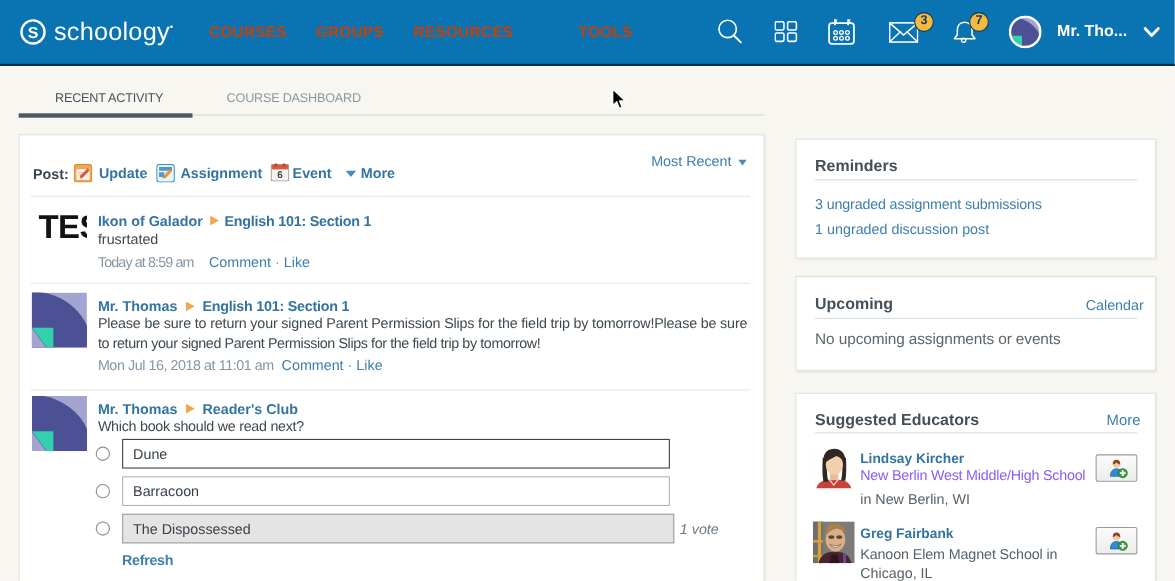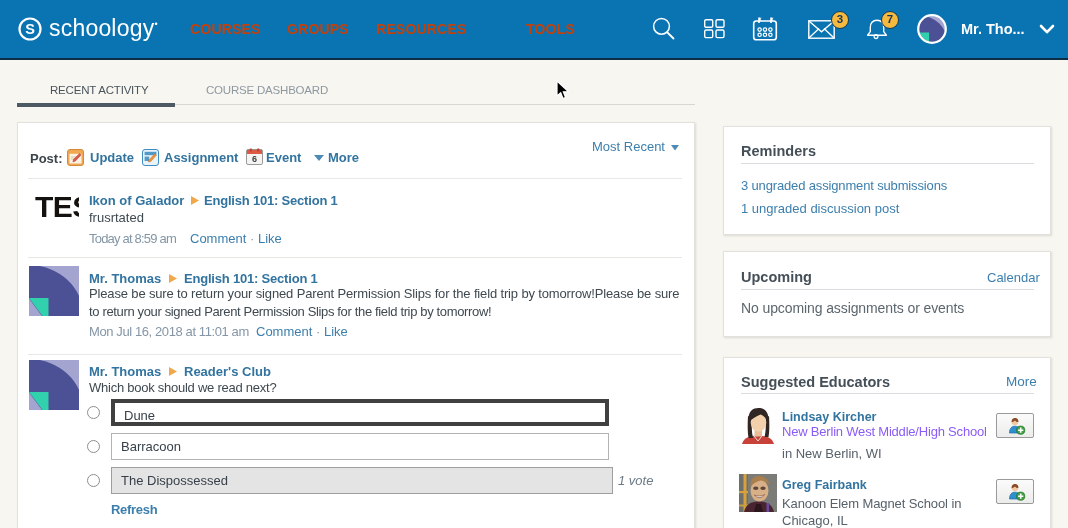--- a/index.html
+++ b/index.html
@@ -173,21 +173,21 @@
   <path d="M0 32.5 L0 50 L13 50 Z" fill="#a3a5d0"></path>
 </svg>
 <div class="abs" style="left:89px;top:364px;font-size:13px;"><span class="bluebold">Mr. Thomas</span></div>
 <svg class="abs" style="left:169px;top:367px;" width="8" height="9" viewBox="0 0 8 9">
     <polygon points="0,0 8,4.5 0,9" fill="#f0a84b"></polygon>
   </svg>
 <div class="abs" style="left:184px;top:364px;font-size:13px;"><span class="bluebold">Reader's Club</span></div>
 <div class="abs" style="left:89px;top:380px;font-size:13px;color:#3f4950;letter-spacing:-0.25px;">Which book should we read next?</div>
 
 <div class="abs" style="left:87px;top:406px;width:13px;height:13px;border:1px solid #8e8e8e;border-radius:50%;background:#fff;"></div>
-<div class="abs" style="left:111px;top:399px;width:498px;height:27px;border:4px solid #404040;background:#fff;font-size:13px;color:#38414a;line-height:25px;padding-left:9px;">Dune</div>
+<div class="abs" style="left:111px;top:399px;width:498px;height:27px;border:1px solid #404040;background:#fff;font-size:13px;color:#38414a;line-height:25px;padding-left:9px;">Dune</div>
 <div class="abs" style="left:87px;top:440px;width:13px;height:13px;border:1px solid #8e8e8e;border-radius:50%;background:#fff;"></div>
 <div class="abs" style="left:111px;top:433px;width:498px;height:27px;border:1px solid #b3b3b3;background:#fff;font-size:13px;color:#38414a;line-height:25px;padding-left:9px;">Barracoon</div>
 <div class="abs" style="left:87px;top:474px;width:13px;height:13px;border:1px solid #8e8e8e;border-radius:50%;background:#fff;"></div>
 <div class="abs" style="left:111px;top:467px;width:502px;height:27px;border:1px solid #9e9e9e;background:#e4e4e4;font-size:13px;color:#38414a;line-height:25px;padding-left:9px;">The Dispossessed</div>
 <div class="abs" style="left:618px;top:473px;font-size:13px;color:#6b7a85;font-style:italic;">1 vote</div>
 <div class="abs" style="left:111px;top:502px;font-size:13px;color:#3c7fad;font-weight:bold;letter-spacing:-0.3px;">Refresh</div>
 
 <div class="abs" style="left:723px;top:126px;width:328px;height:109px;background:#fff;border:1px solid #e2e1db;box-shadow:1px 1px 2px rgba(90,90,90,0.18);"></div>
 <div class="abs" style="left:741px;top:143px;font-size:14.5px;font-weight:bold;color:#454f58;">Reminders</div>
 <div class="abs" style="left:741px;top:163px;width:293px;height:1px;background:#d9dde0;"></div>

